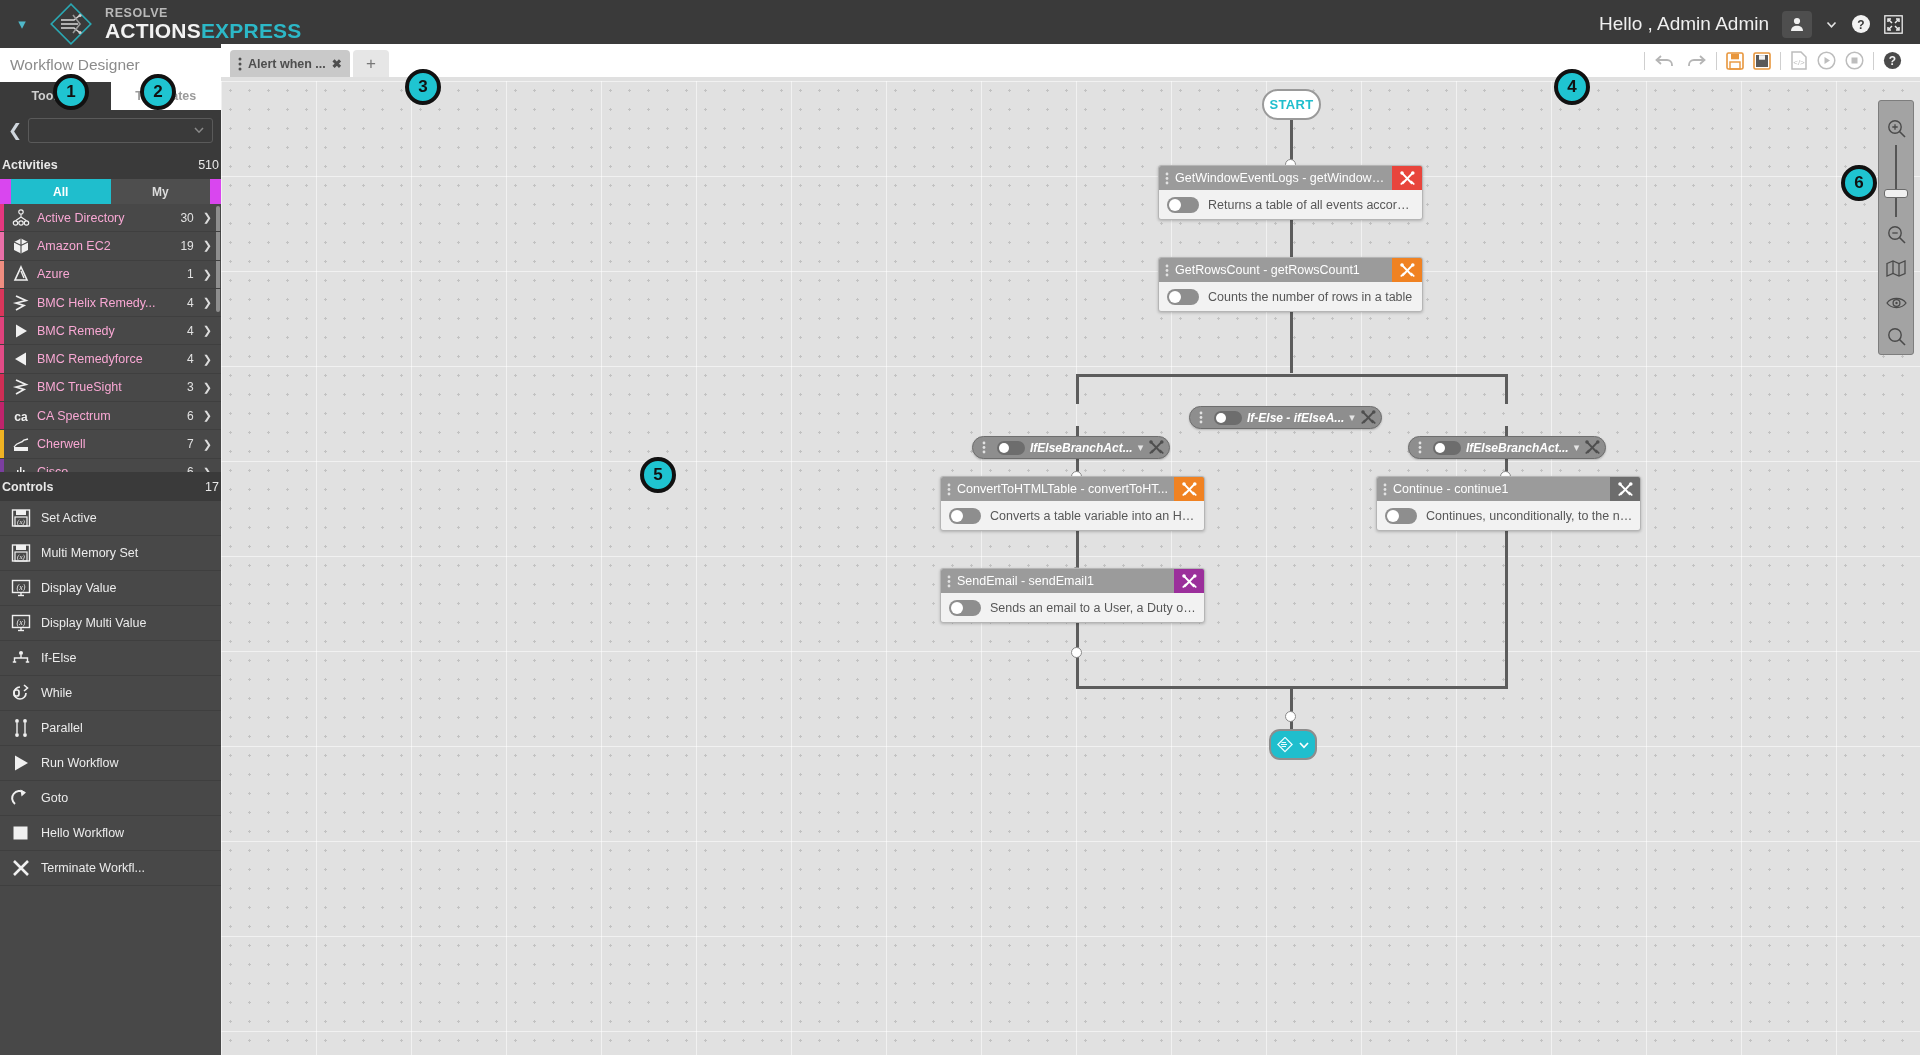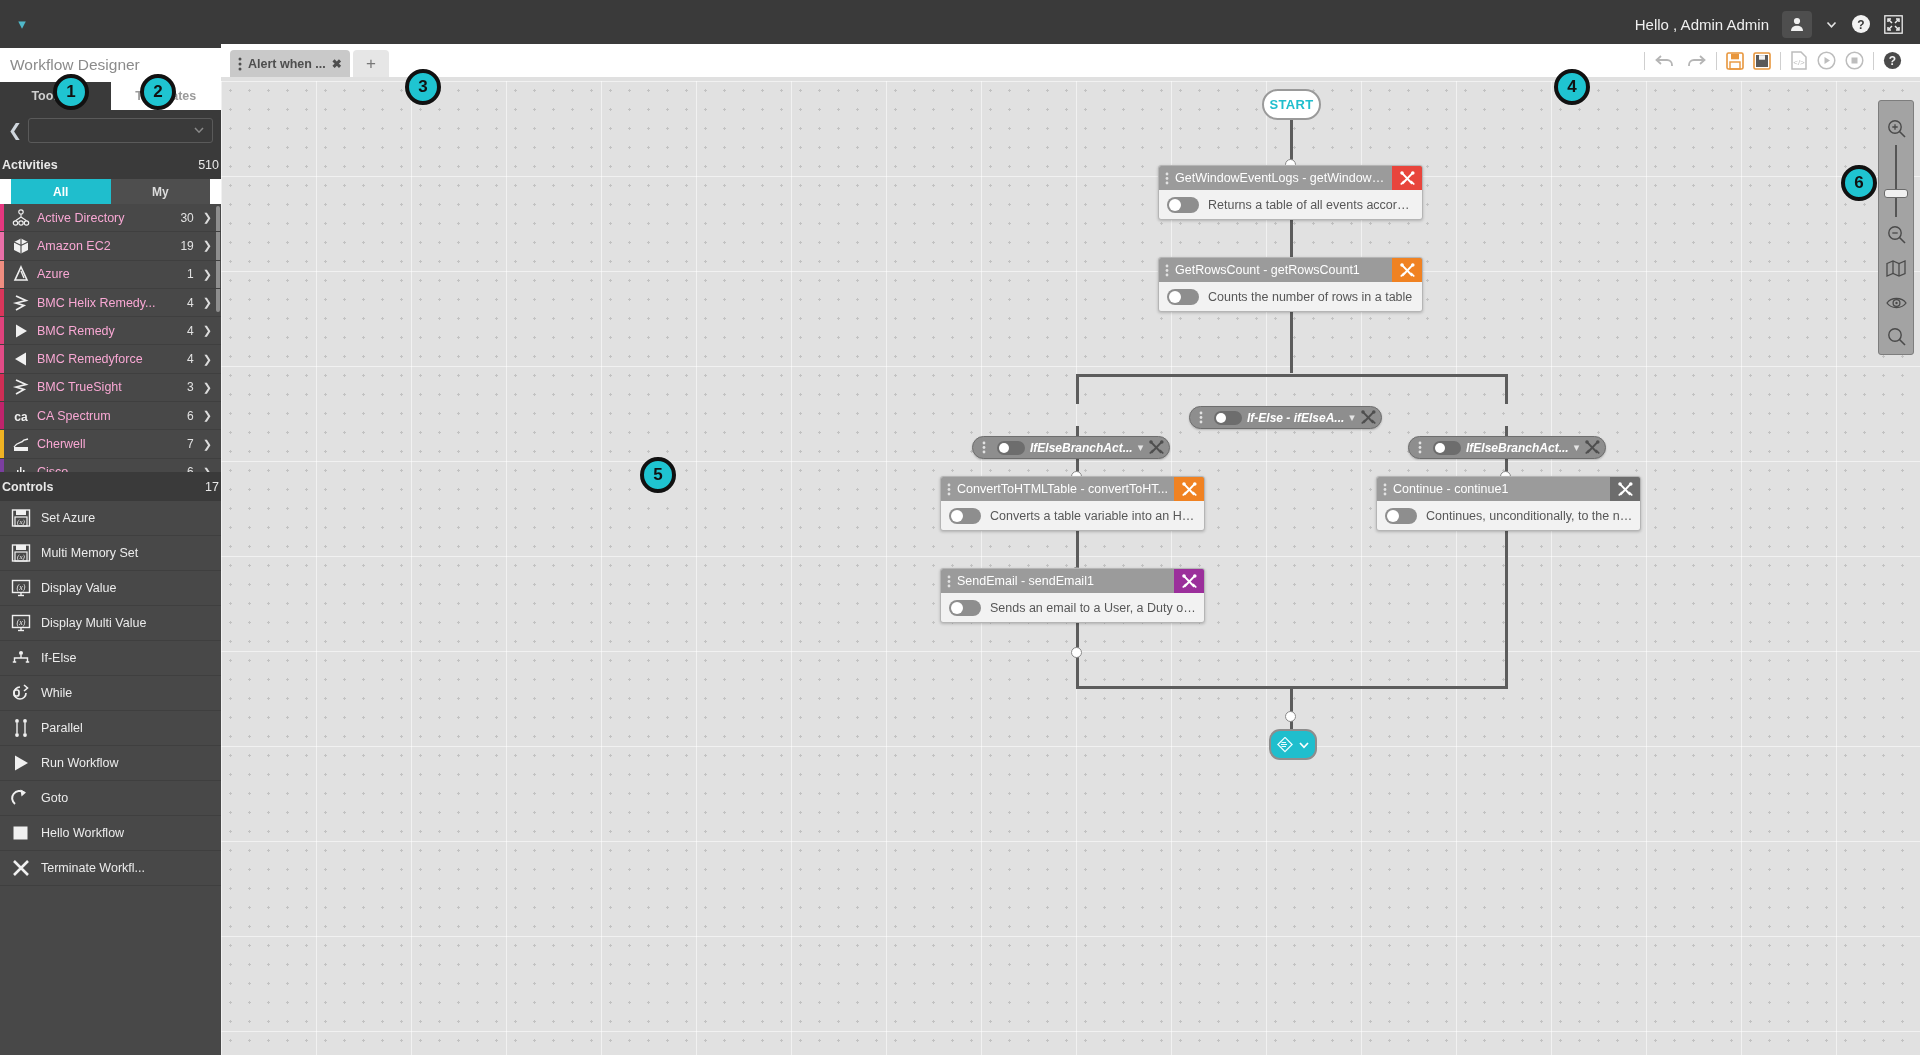--- a/index.html
+++ b/index.html
@@ -17,21 +17,21 @@
   }
   .hdr-caret { width: 44px; text-align: center; color: #4fb8c9; font-size: 15px; cursor: pointer; }
   .logo-wrap { display: flex; align-items: center; gap: 11px; margin-left: 4px; }
   .logo-mark { width: 46px; height: 46px; position: relative; }
   .logo-text { display: flex; flex-direction: column; line-height: 1; }
   .logo-top { font-size: 12.5px; font-weight: bold; color: #b9b9b9; letter-spacing: .6px; }
   .logo-bottom { font-size: 21px; font-weight: bold; letter-spacing: .2px; }
   .logo-bottom .w1 { color: #f2f2f2; }
   .logo-bottom .w2 { color: #2cb8c7; }
   .hdr-right { margin-left: auto; display: flex; align-items: center; gap: 13px; padding-right: 17px; }
-  .hello { color: #efefef; font-size: 15px; white-space: nowrap; }
+  .hello { color: #efefef; font-size: 19px; white-space: nowrap; }
   .avatar-btn {
     width: 30px; height: 27px; background: #4e4e4e; border-radius: 4px;
     display: flex; align-items: center; justify-content: center; cursor: pointer;
   }
   .ico-w { display: flex; align-items: center; justify-content: center; cursor: pointer; }
 
   
   .sidebar { position: absolute; left: 0; top: 48px; width: 221px; height: 1007px; background: #484848; }
   .wd-title {
     height: 34px; background: #fff; color: #8b8b8b; font-size: 15.5px;
@@ -53,21 +53,21 @@
   .search-box input {
     flex: 1; background: transparent; border: none; outline: none;
     color: #d8d8d8; font-size: 12px; font-family: "Liberation Sans", sans-serif;
   }
   .search-box input::placeholder { color: #7c7c7c; }
   .sec-hdr {
     height: 29px; background: #3a3a3a; display: flex; align-items: center;
     padding: 0 2px; color: #e8e8e8; font-size: 12.5px; font-weight: bold;
   }
   .sec-hdr .count { margin-left: auto; font-weight: normal; font-size: 12.5px; }
-  .toggle-row { height: 25px; display: flex; padding: 0 11px 0 11px; background: #ffffff; }
+  .toggle-row { height: 25px; display: flex; padding: 0 11px 0 11px; background: #d946ef; }
   .tg {
     flex: 1; display: flex; align-items: center; justify-content: center;
     font-size: 12px; font-weight: bold; cursor: pointer;
   }
   .tg.on { background: #1fbecd; color: #fff; }
   .tg.off { background: #4e4e4e; color: #dcdcdc; }
   .act-list { position: relative; height: 268px; overflow: hidden; }
   .act-row {
     height: 28.3px; display: flex; align-items: center;
     border-bottom: 1px solid #3f3f3f; padding-left: 0px; position: relative;
@@ -193,20 +193,41 @@
     color: #111; font-size: 17px; font-weight: bold; z-index: 60;
   }
 </style>
 </head>
 <body>
 
 <div id="app">
 
   <div class="topbar">
     <div class="hdr-caret">▾</div>
+    <div class="logo-wrap">
+      <div class="logo-mark">
+        <svg width="46" height="46" viewBox="0 0 46 46">
+          <rect x="9" y="9" width="28" height="28" transform="rotate(45 23 23)" fill="none" stroke="#2aa8b3" stroke-width="1.6"></rect>
+          <g stroke="#d9d9d9" stroke-width="1.5" fill="none">
+            <path d="M13 19 H26 L31 15"></path>
+            <path d="M13 23 H30"></path>
+            <path d="M13 27 H26 L31 31"></path>
+          </g>
+          <circle cx="32" cy="14.5" r="1.6" fill="#cfcfcf"></circle>
+          <circle cx="32" cy="31.5" r="1.6" fill="#cfcfcf"></circle>
+          <path d="M25 14 L32 23 L25 32" fill="none" stroke="#9a9a9a" stroke-width="1.6"></path>
+        </svg>
+      </div>
+      <div class="logo-text">
+        <span class="logo-top">RESOLVE</span>
+        <span class="logo-bottom">
+          <span class="w1">ACTIONS</span><span class="w2">EXPRESS</span>
+        </span>
+      </div>
+    </div>
     <div class="hdr-right">
       <span class="hello">Hello , Admin Admin</span>
       <div class="avatar-btn">
         <svg width="16" height="16" viewBox="0 0 16 16" fill="#f0f0f0">
           <circle cx="8" cy="5" r="3.1"></circle>
           <path d="M2 15c0-3.6 2.7-5.3 6-5.3S14 11.4 14 15z"></path>
         </svg>
       </div>
       <div class="ico-w">
         <svg width="13" height="13" viewBox="0 0 13 13">
@@ -400,21 +421,21 @@
     <div class="ctrl-list" id="ctrl-list">
         <div class="ctrl-row">
           <div class="ctrl-icon">
             <svg width="20" height="20" viewBox="0 0 20 20">
               <rect x="1.5" y="2" width="17" height="16" fill="none" stroke="#f0f0f0" stroke-width="1.4"></rect>
               <rect x="5" y="2" width="10" height="5" fill="#f0f0f0"></rect>
               <rect x="4" y="9" width="12" height="9" fill="none" stroke="#f0f0f0" stroke-width="1.2"></rect>
               <text x="10" y="16" font-size="7" font-style="italic" text-anchor="middle" fill="#f0f0f0" font-family="Liberation Serif">(x)</text>
             </svg>
           </div>
-          <div class="ctrl-label">Set Azure</div>
+          <div class="ctrl-label">Set Active</div>
         </div>
         <div class="ctrl-row">
           <div class="ctrl-icon">
             <svg width="20" height="20" viewBox="0 0 20 20">
               <rect x="1.5" y="2" width="17" height="16" fill="none" stroke="#f0f0f0" stroke-width="1.4"></rect>
               <rect x="5" y="2" width="10" height="5" fill="#f0f0f0"></rect>
               <rect x="4" y="9" width="12" height="9" fill="none" stroke="#f0f0f0" stroke-width="1.2"></rect>
               <text x="10" y="16" font-size="7" font-style="italic" text-anchor="middle" fill="#f0f0f0" font-family="Liberation Serif">(x)</text>
             </svg>
           </div>

